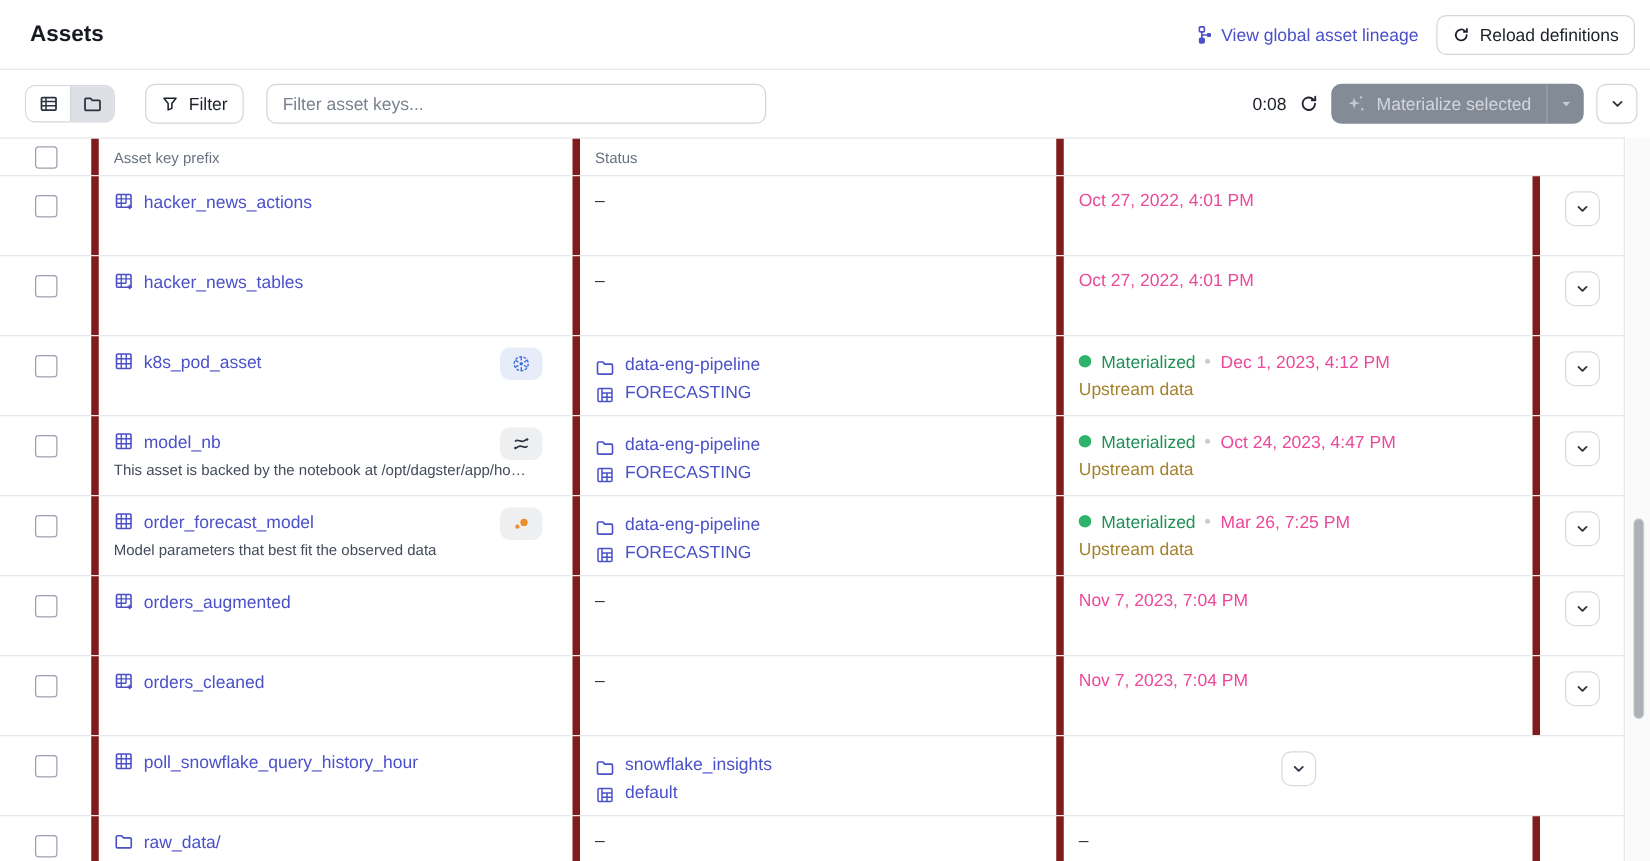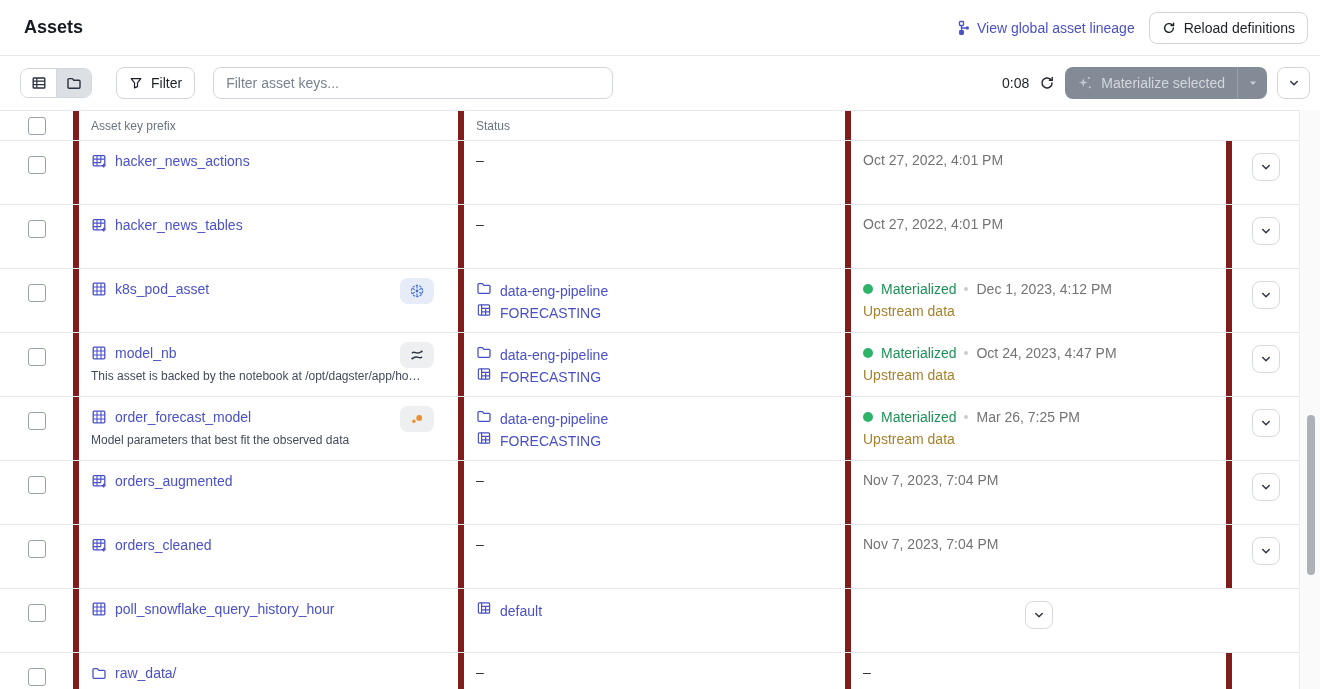--- a/index.html
+++ b/index.html
@@ -61,41 +61,41 @@
   .name-line { display:flex; align-items:center; gap:8px; line-height:18px; }
   .asset-link { color:#4a50c8; text-decoration:none; cursor:pointer; white-space:nowrap; }
   .asset-icon { color:#4a50c8; display:inline-flex; flex:none; }
   .desc { margin-top:7px; font-size:12px; color:#434b5a; white-space:nowrap;
     overflow:hidden; max-width:355px; }
   .badge { position:absolute; right:24px; top:9px; width:34px; height:26px; border-radius:8px;
     display:flex; align-items:center; justify-content:center; background:#eeeff1; }
   .badge.kubernetes { background:#e7edf8; color:#3f6fdb; }
   .badge.notebook { color:#2a3240; }
   .badge.jupyter { color:#ee8d2b; }
-  .loc-line { display:flex; align-items:flex-start; gap:8px; line-height:22px; color:#4a50c8; }
+  .loc-line { display:flex; align-items:flex-end; gap:8px; line-height:22px; color:#4a50c8; }
   .loc-line .icon16 { color:#4a50c8; }
   .dash { color:#30363d; }
   .status-line { display:flex; align-items:center; gap:8px; line-height:18px; }
   .green-text { color:#1f9157; }
   .dot { width:10px; height:10px; border-radius:50%; flex:none; }
   .dot-green { background:#2fb36b; }
   .dot-gray { background:#5c6676; }
   .sep-dot { width:4px; height:4px; border-radius:50%; background:#c9cdd3; flex:none; }
   .tag-line { margin-top:4px; color:#a5812c; line-height:18px; }
   .counts { display:flex; align-items:center; gap:14px; }
   .count { display:flex; align-items:center; gap:6px; color:#1c2129; }
   .count.muted { color:#5c6676; }
   .circle-hollow { width:9px; height:9px; border:2px solid #2e3440; border-radius:50%; flex:none; }
   .triangle-red { width:0; height:0; border-left:5.5px solid transparent;
     border-right:5.5px solid transparent; border-bottom:9px solid #c65749; flex:none; }
   .sub-line { margin-top:5px; font-size:12px; color:#161a22; }
   .row-menu-btn { width:28px; height:28px; margin-top:1px; display:flex; align-items:center;
     justify-content:center; background:#fff; border:1px solid #d6d9de; border-radius:8px;
     color:#303643; cursor:pointer; }
-  .timestamp-link { color:#737373; cursor:pointer; }
+  .timestamp-link { color:#ec4899; cursor:pointer; }
 
   
   .scroll-track { position:fixed; top:110px; right:0; width:19px; height:579px; background:#fafafb; }
   .scroll-thumb { position:fixed; top:415px; right:5px; width:8px; height:160px;
     background:#adb0b5; border-radius:4px; }
 </style>
 </head>
 <body>
 
 <div class="page-header">
@@ -510,20 +510,28 @@
                 <rect x="2.2" y="2.2" width="11.6" height="11.6" rx="1"></rect>
                 <path d="M2.2 6h11.6M2.2 10h11.6M6 2.2v11.6M10 2.2v11.6" stroke-width="1.1"></path>
               </svg>
             </span>
             <a class="asset-link">poll_snowflake_query_history_hour</a>
           </div>
         </div>
         <div class="cell">
           <div class="loc-line">
             <span class="icon16">
+              <svg viewBox="0 0 16 16" fill="none" stroke="currentColor" stroke-width="1.3" stroke-linejoin="round">
+                <path d="M2 4.6c0-.6.4-1 1-1h3.4l1.4 1.7H13c.6 0 1 .4 1 1v6c0 .6-.4 1-1 1H3c-.6 0-1-.4-1-1z"></path>
+              </svg>
+            </span>
+            <a class="asset-link">snowflake_insights</a>
+          </div>
+          <div class="loc-line">
+            <span class="icon16">
               <svg viewBox="0 0 16 16" fill="none" stroke="currentColor" stroke-width="1.2">
                 <rect x="2.4" y="2.8" width="11.2" height="10.4" rx="1"></rect>
                 <path d="M5.6 2.8v10.4M5.6 6.3h8M5.6 9.8h8M9.6 6.3v6.9"></path>
               </svg>
             </span>
             <a class="asset-link">default</a>
           </div>
         </div>
         <div class="cell" style="display: flex; justify-content: center;">
           <button class="row-menu-btn">

